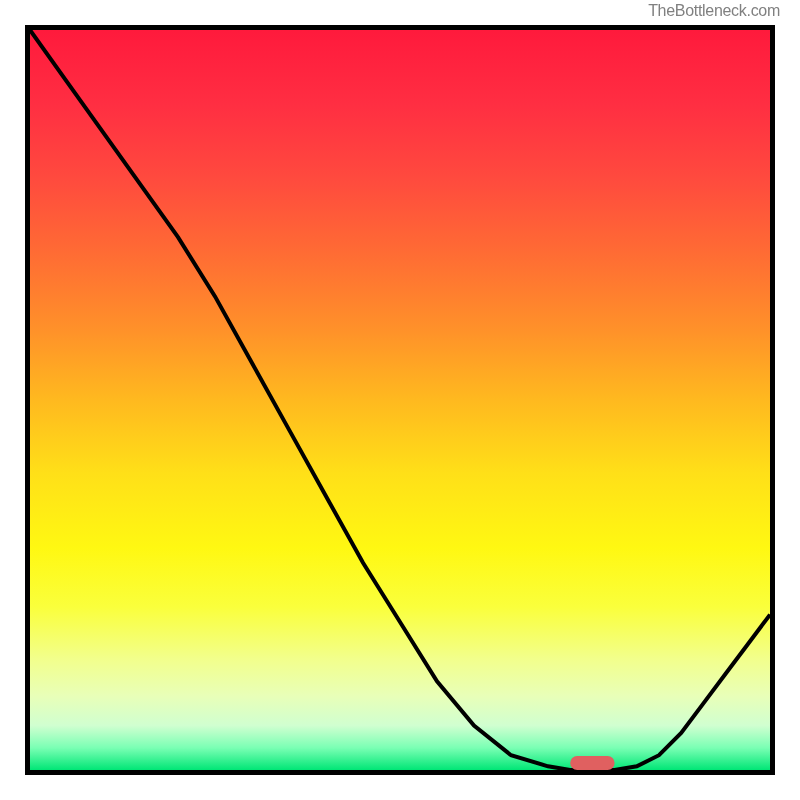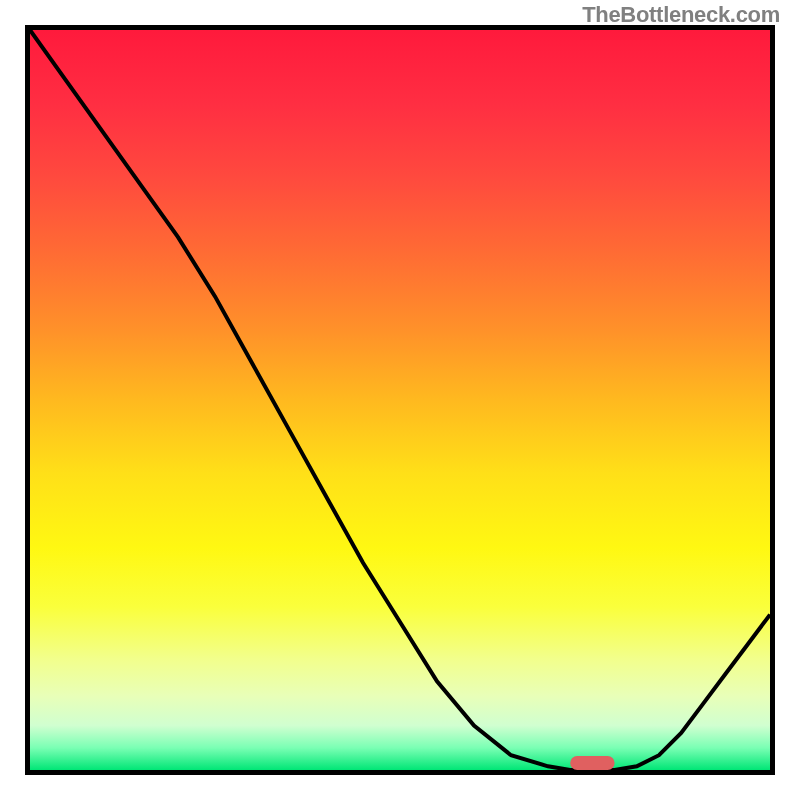--- a/index.html
+++ b/index.html
@@ -31,22 +31,22 @@
     top: 30px;
     left: 30px;
     width: 740px;
     height: 740px;
     overflow: hidden;
   }
   .watermark {
     position: absolute;
     top: 2px;
     right: 20px;
-    font-size: 22px;
-    font-weight: bold;
+    font-size: 16px;
+    font-weight: normal;
     color: #808080;
     letter-spacing: -0.3px;
   }
   svg {
     display: block;
   }
 </style>
 </head>
 <body>
 

